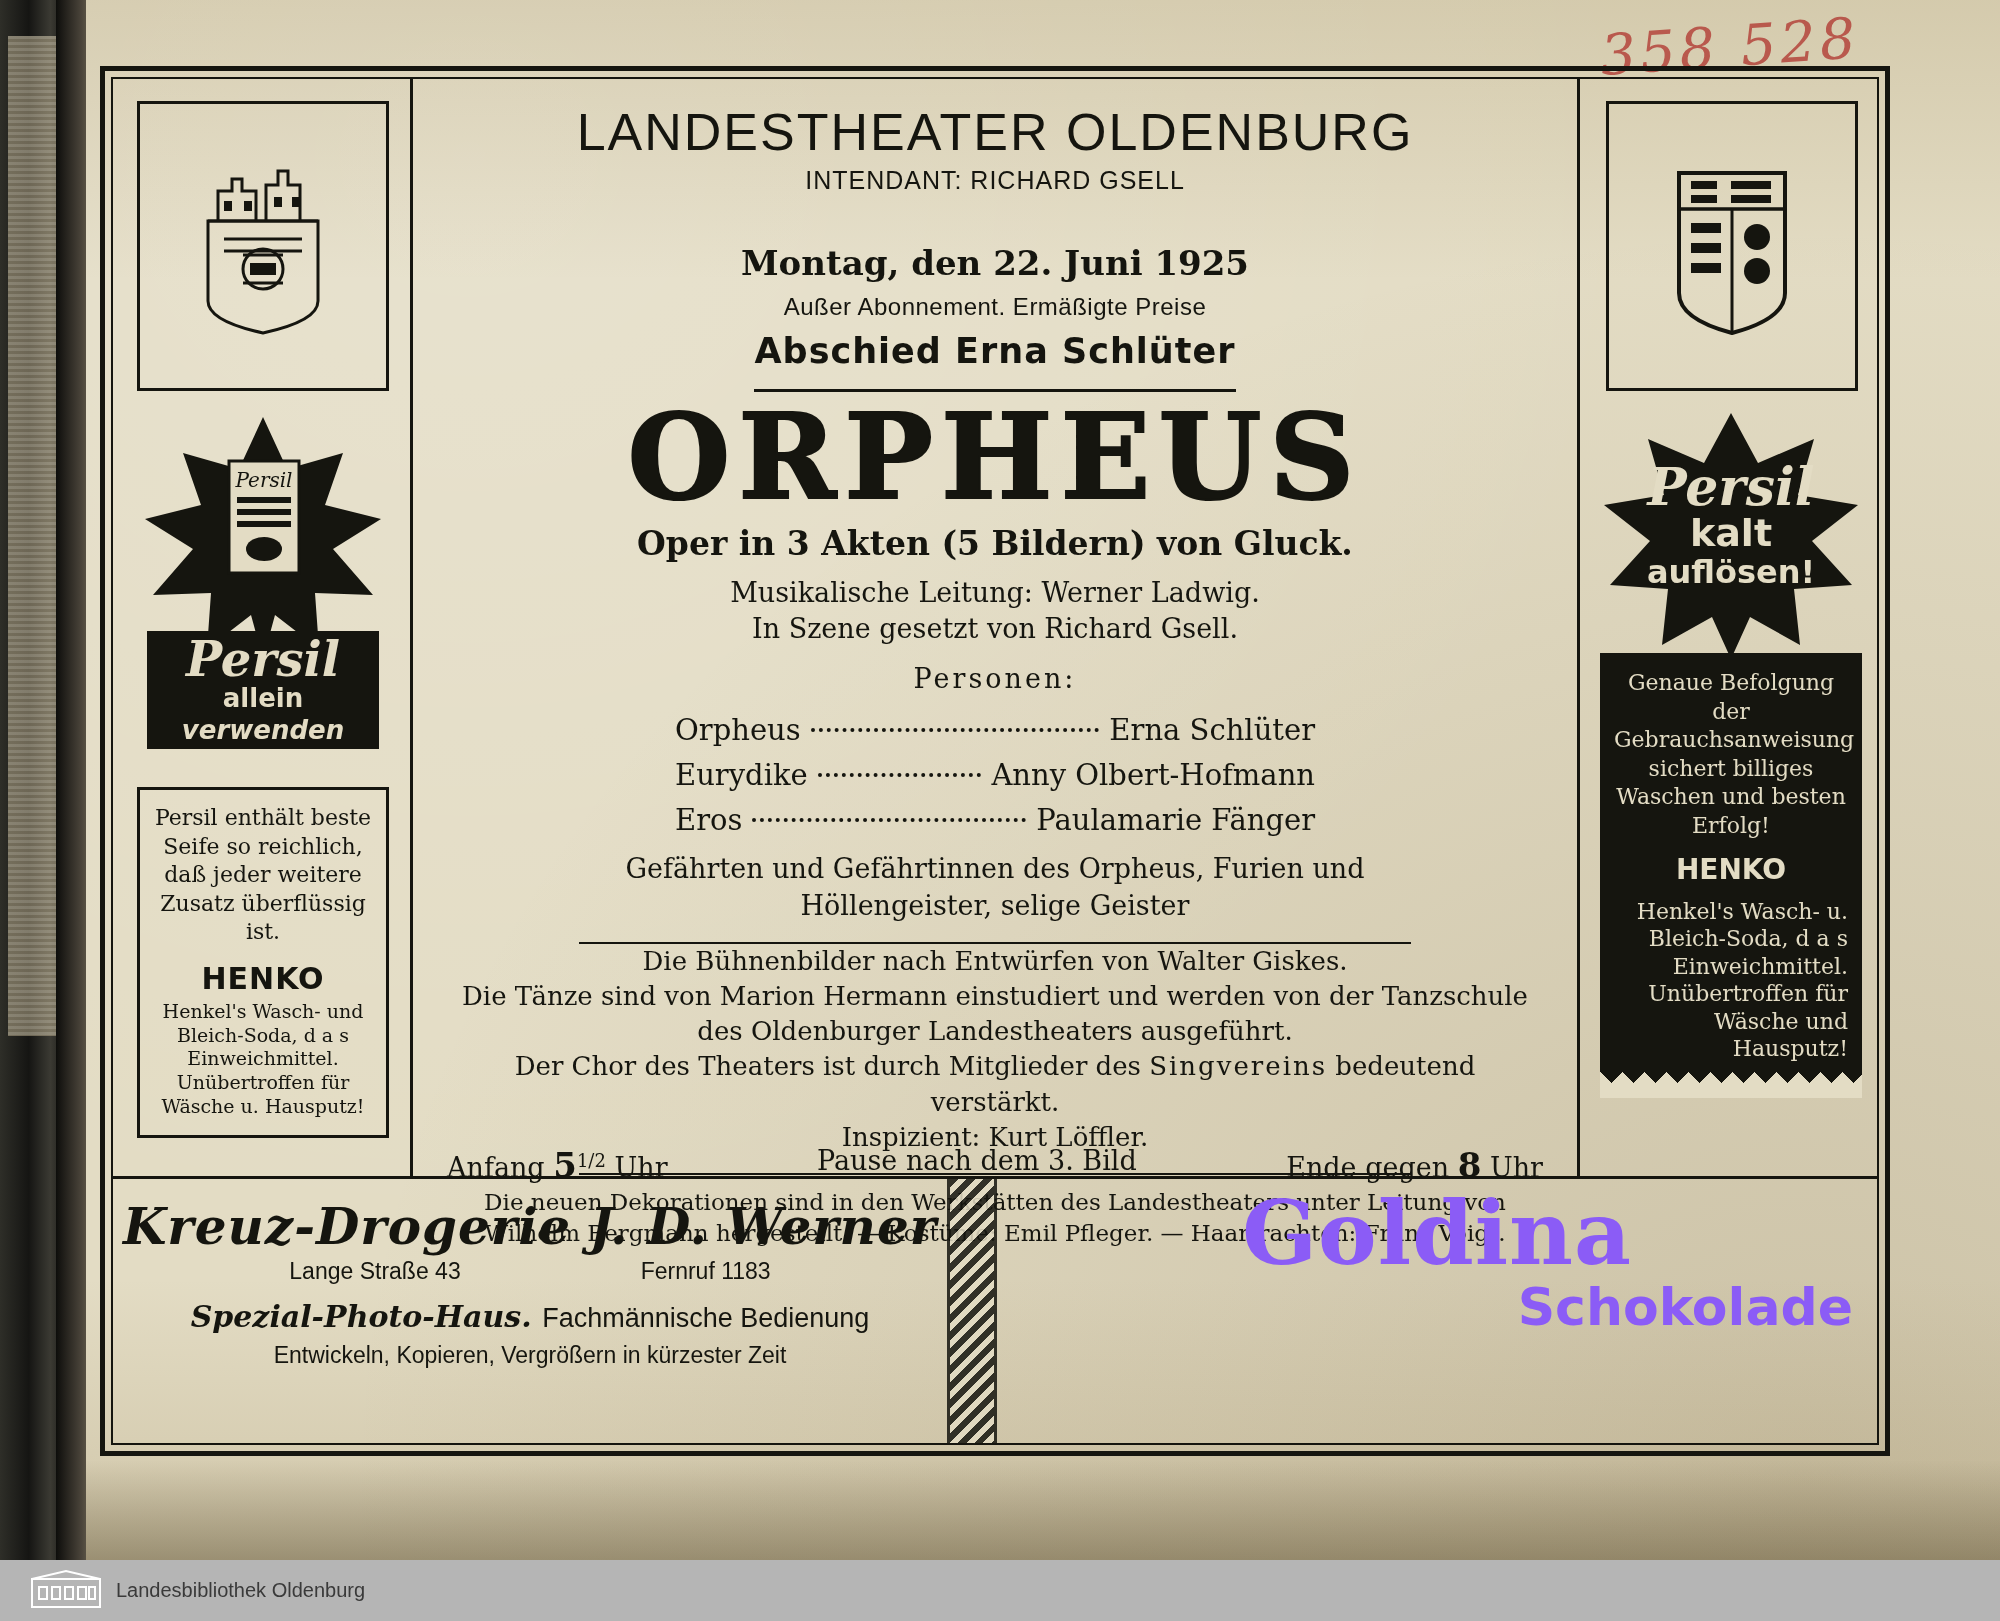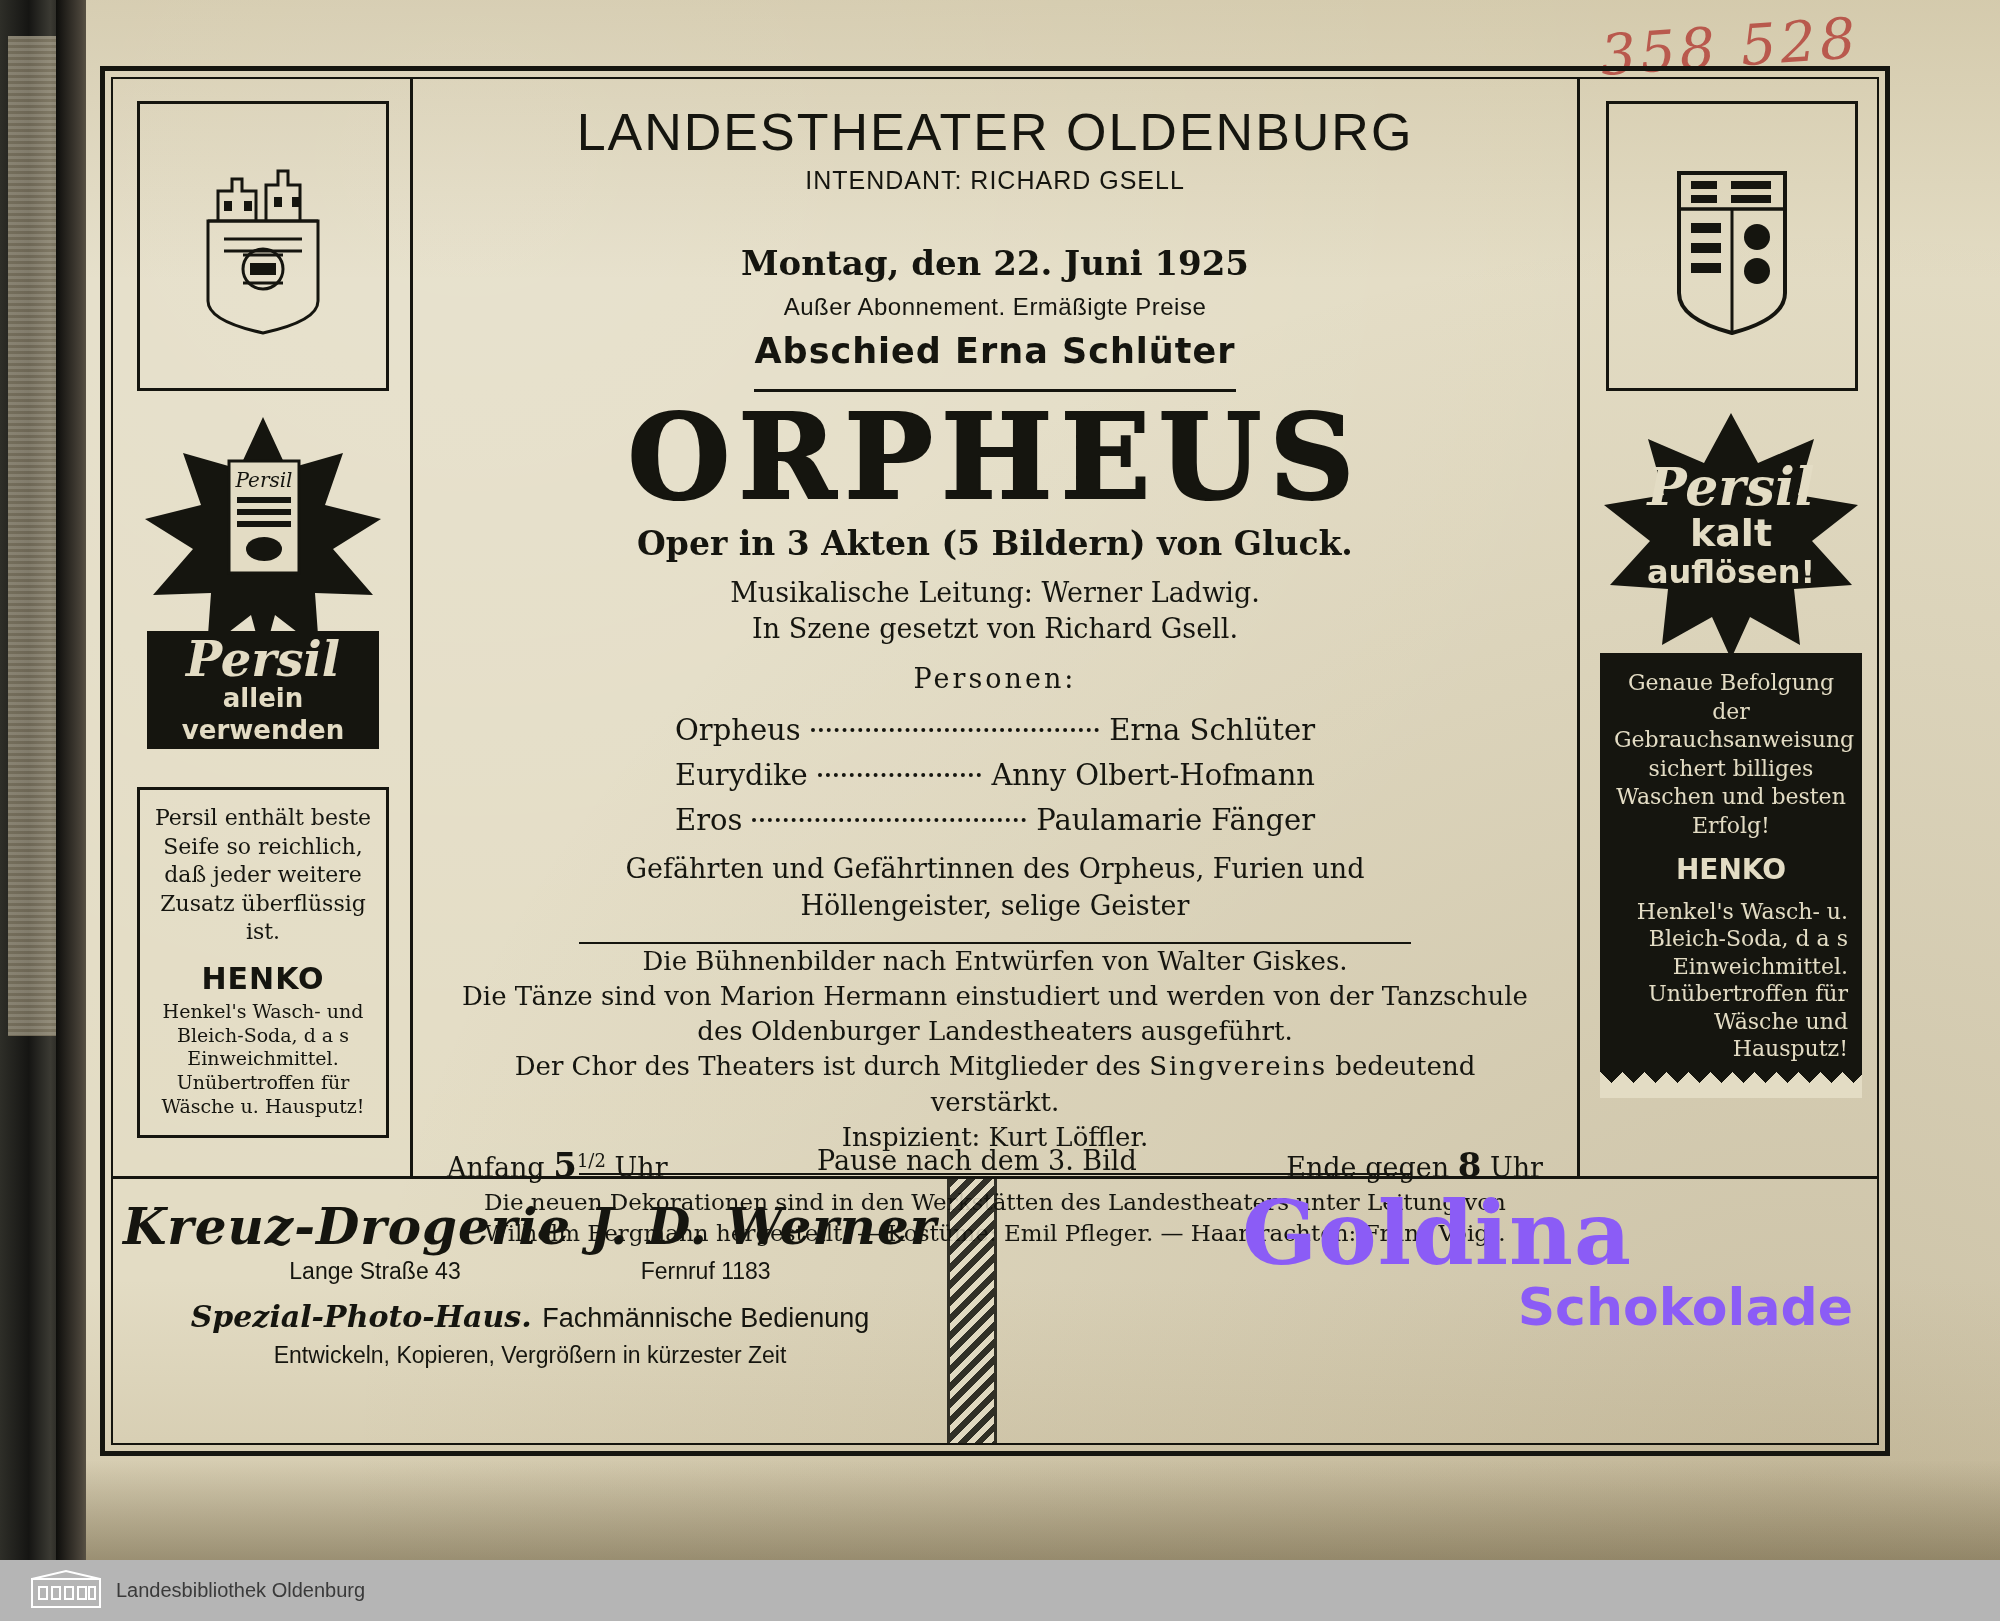--- a/index.html
+++ b/index.html
@@ -170,21 +170,21 @@
     color:#15150f;text-align:center;
   }
   .persil-burst{position:relative;height:360px;}
   .persil-band{
     position:absolute;left:10px;top:222px;width:232px;height:118px;
     background:#15150f;color:#e3dcc4;
     display:flex;flex-direction:column;align-items:center;justify-content:center;
   }
   .persil-word{font-family:"DejaVu Serif", serif;font-weight:bold;font-size:48px;font-style:italic;line-height:1;}
   .persil-allein{font-size:26px;font-weight:bold;font-family:"DejaVu Sans", sans-serif;}
-  .persil-verwenden{font-size:26px;font-weight:bold;font-family:"DejaVu Sans", sans-serif;margin-top:2px;}
+  .persil-verwenden{font-size:26px;font-weight:bold;font-family:"DejaVu Sans", sans-serif;margin-top:2px;font-style:italic;}
   .persil-box{
     border:3px solid #15150f;margin-top:18px;padding:14px 8px 16px 8px;
   }
   .persil-text{font-size:22px;line-height:1.3;font-family:"DejaVu Serif", serif;}
   .henko{font-size:30px;font-weight:bold;margin-top:14px;font-family:"DejaVu Sans", sans-serif;letter-spacing:1px;}
   .henko-text{font-size:19px;line-height:1.25;margin-top:4px;font-family:"DejaVu Serif", serif;}
 
   
   .persil-right{
     position:absolute;left:20px;top:330px;width:262px;height:740px;text-align:center;color:#15150f;

